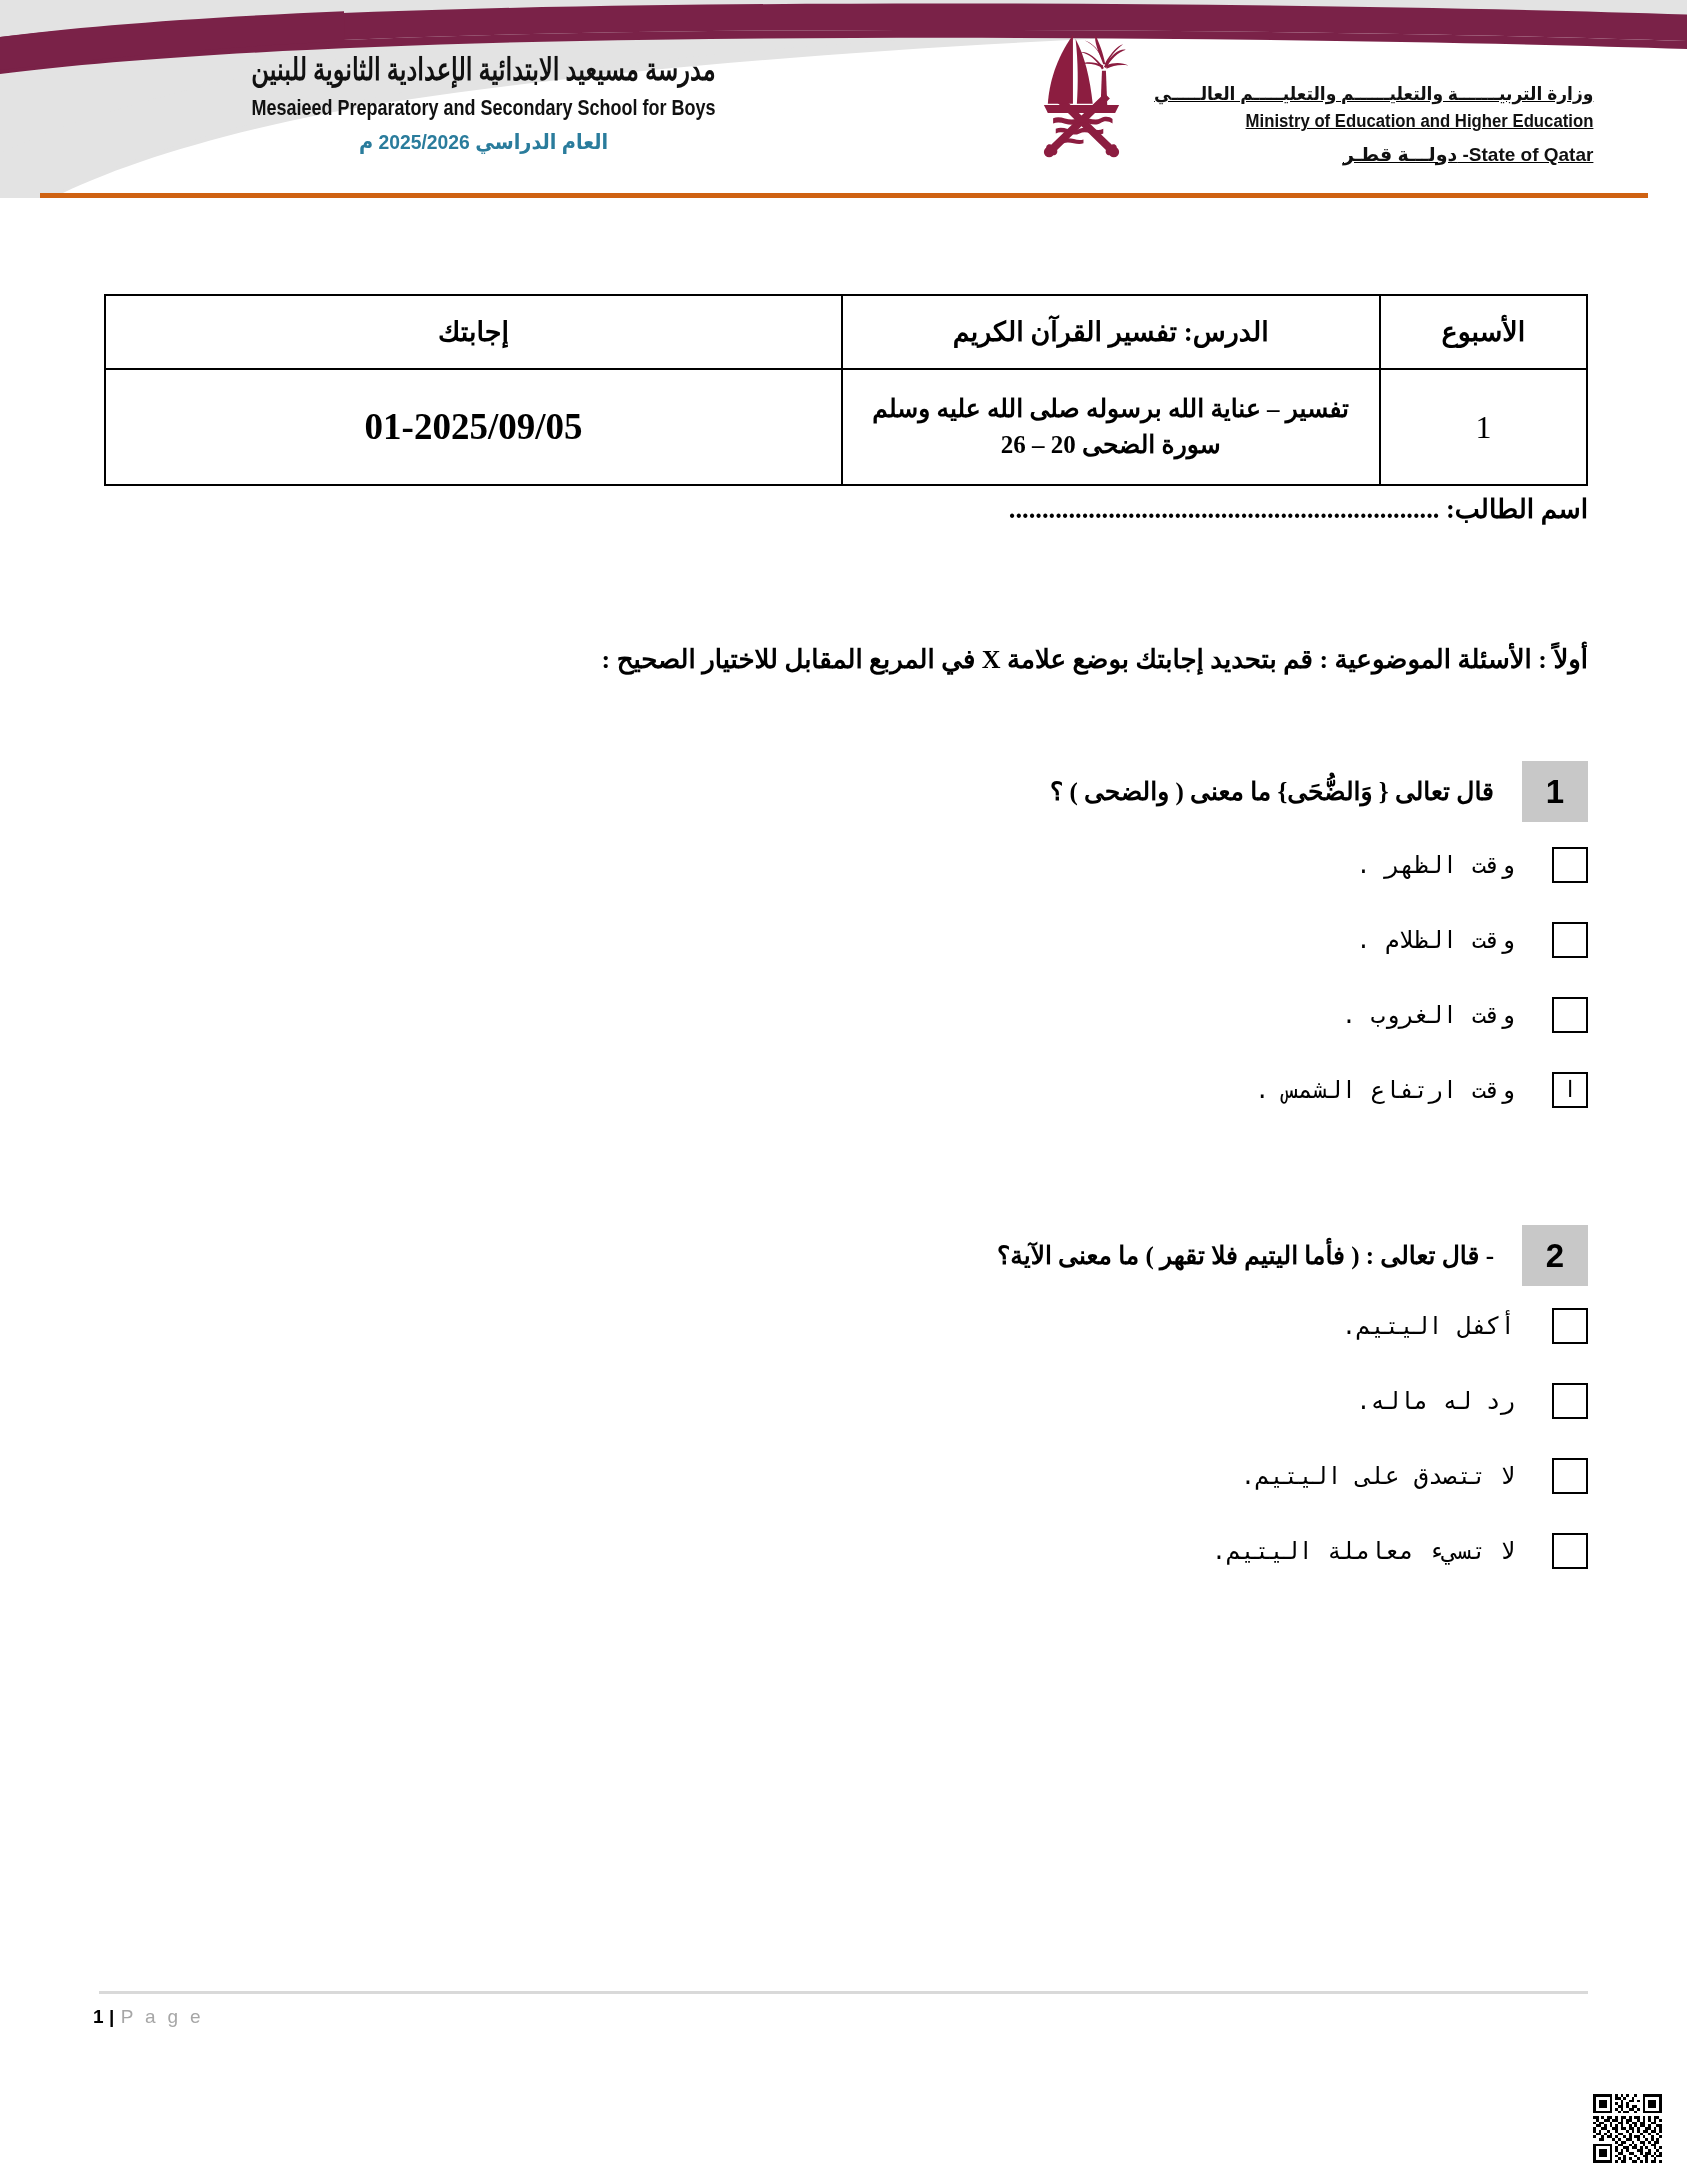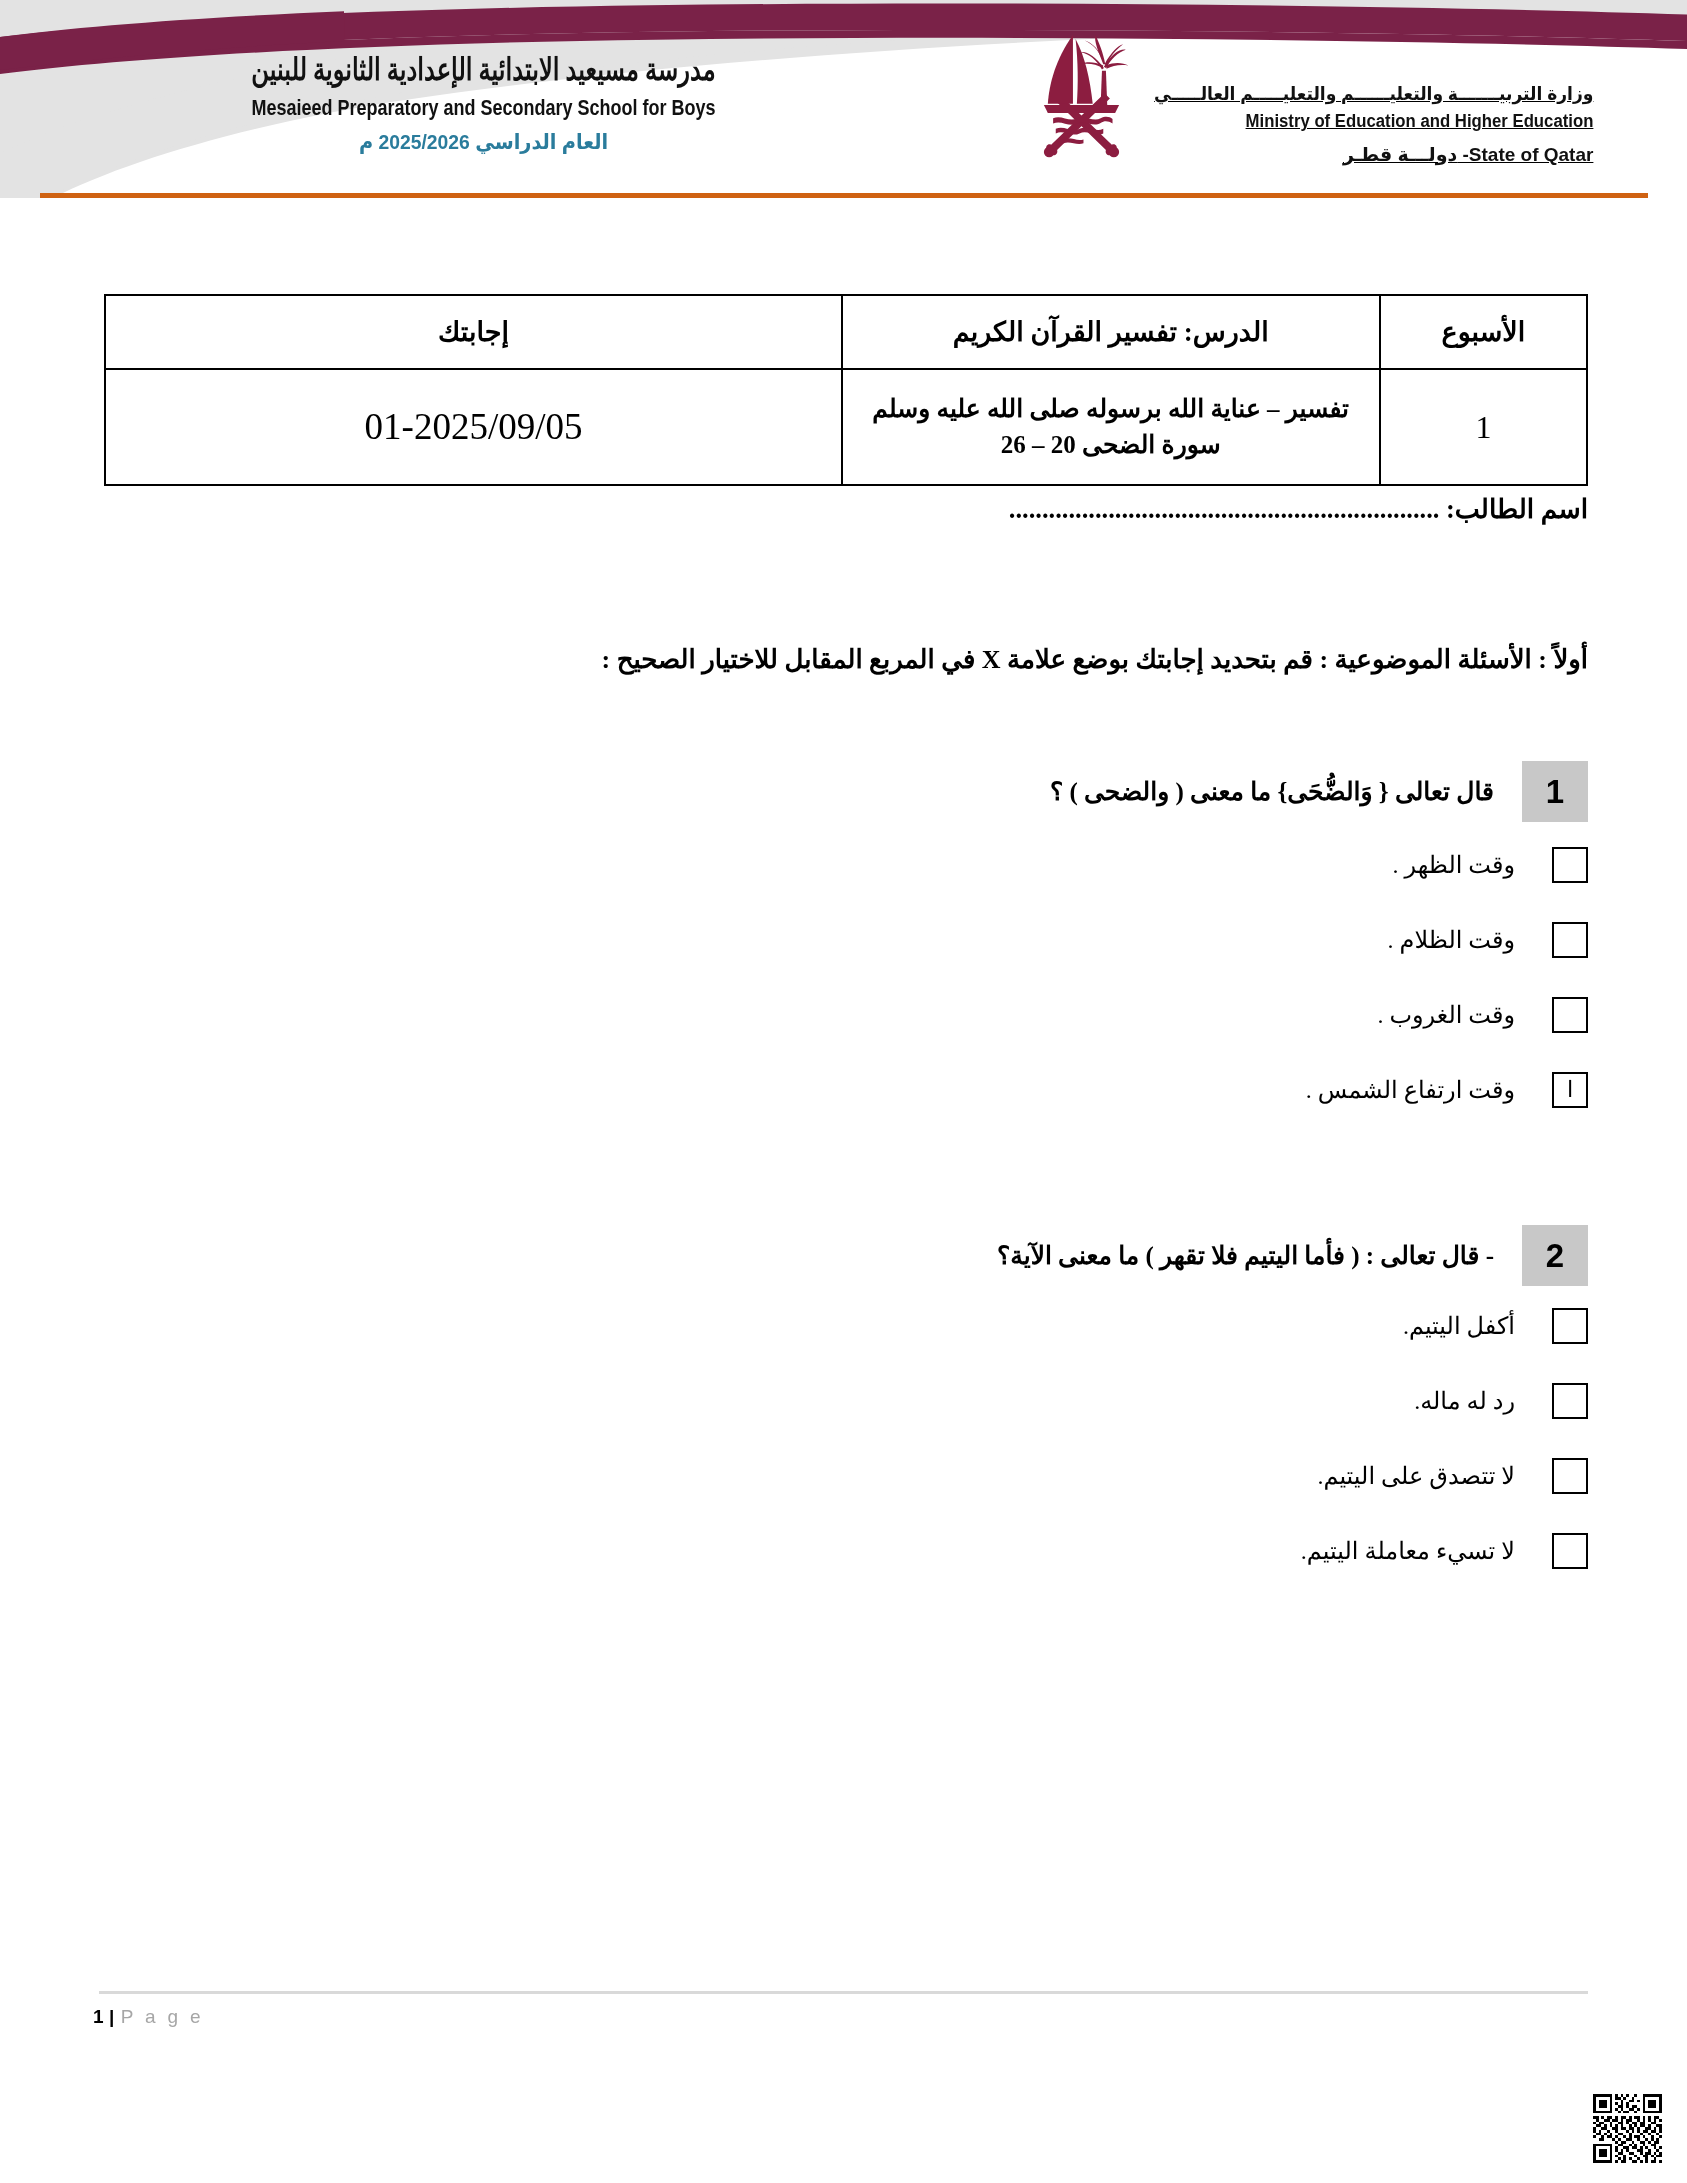--- a/index.html
+++ b/index.html
@@ -182,21 +182,21 @@
     font-weight: bold;
     line-height: 1.45;
   }
   table.info td.num {
     font-size: 32px;
     font-weight: normal;
     font-family: "Liberation Serif", "DejaVu Serif", serif;
   }
   table.info td.date {
     font-size: 37px;
-    font-weight: normal;
+    font-weight: bold;
     direction: ltr;
   }
 
   .student-line {
     direction: rtl;
     text-align: right;
     margin: 7px 99px 0 0;
     font-size: 26.5px;
     font-weight: bold;
     font-family: "Liberation Serif", "DejaVu Serif", serif;
@@ -274,21 +274,21 @@
     display: flex;
     align-items: center;
     justify-content: center;
     font-family: "Liberation Serif", "DejaVu Serif", serif;
     font-size: 22.5px;
     line-height: 1;
     color: #000;
   }
   .option-label {
     font-size: 24px;
-    font-family: Liberation Serif, serif;
+    font-family: Liberation Mono, monospace;
     margin-right: 37px;
     white-space: nowrap;
   }
   .q1 .options { margin-top: 24px; }
   .q1 .option-row { margin-bottom: 37px; }
   .q2 .option-row { margin-bottom: 37px; }
 
   
   .footer {
     position: absolute;

